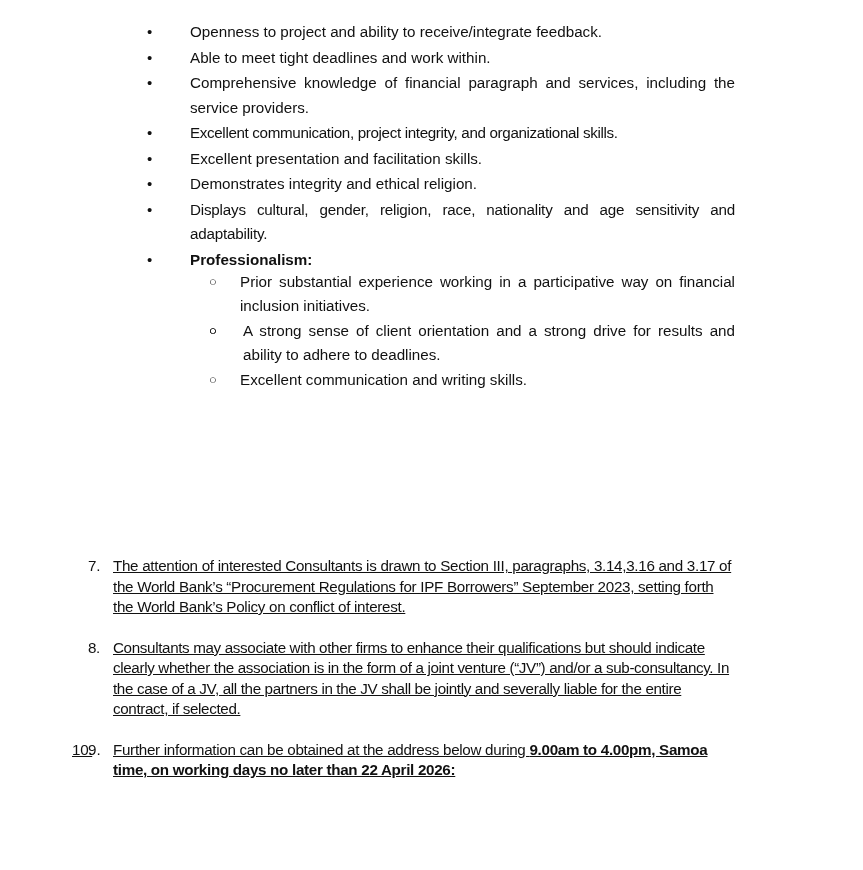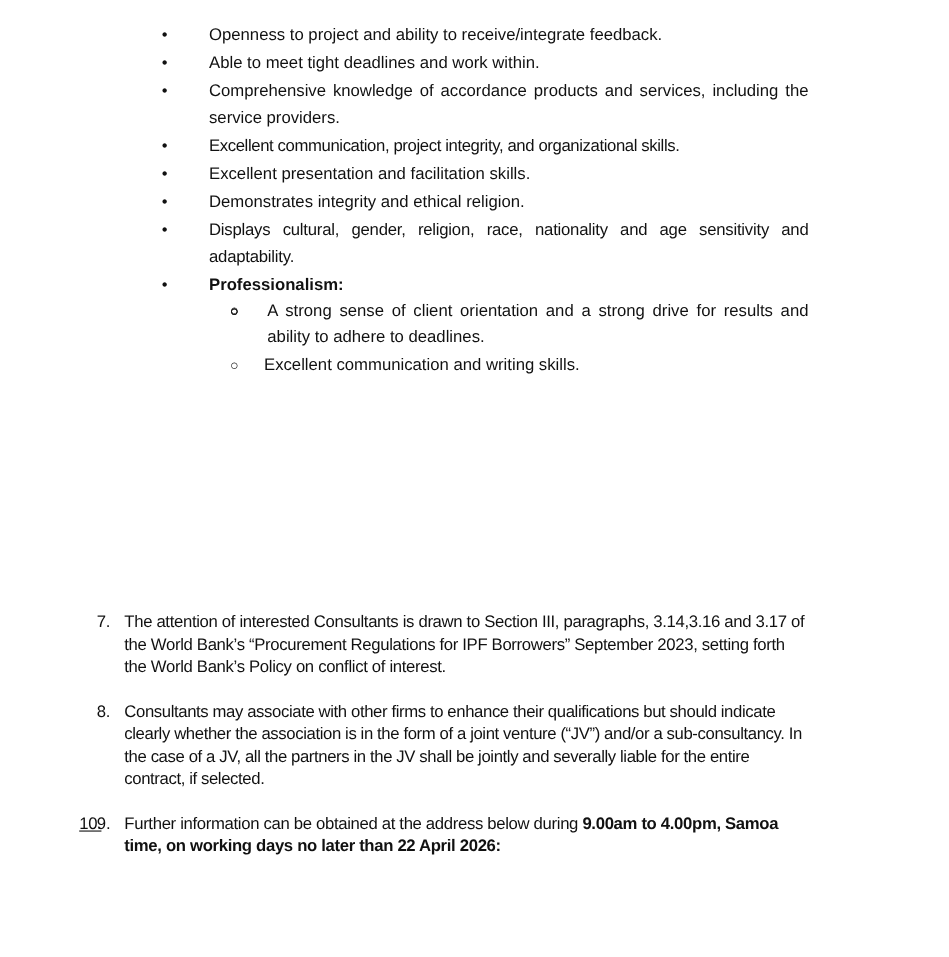--- a/index.html
+++ b/index.html
@@ -15,41 +15,41 @@
   .b-item .txt { display: block; }
   .b-item.justify .txt { text-align: justify; text-align-last: left; }
   .b-bold .txt { font-weight: bold; }
   .sub-list { position: absolute; left: 0; width: 863px; top: 270px; }
   .s-item { position: relative; padding-left: 240px; width: 495px; line-height: 24px; margin-bottom: 1px; }
   .s-item .marker { position: absolute; left: 209px; top: 0; font-size: 13px; }
   .s-item .txt { display: block; text-align: justify; text-align-last: left; }
   .num-list { position: absolute; left: 0; width: 863px; top: 556px; }
   .n-item { position: relative; padding-left: 113px; width: 622px; line-height: 20.5px; margin-bottom: 20px; }
   .n-item .num { position: absolute; left: 88px; top: 0; }
-  .n-item .txt { display: block; }
+  .n-item .txt { display: block; text-decoration: underline; }
   .n-item.justify .txt { text-align: justify; text-align-last: left; }
   b { font-weight: bold; }
 </style>
 </head>
 <body>
 
 <div class="page">
 
   <div class="bullet-list">
     <div class="b-item">
       <span class="marker">•</span>
       <span class="txt">Openness to project and ability to receive/integrate feedback.</span>
     </div>
     <div class="b-item">
       <span class="marker">•</span>
       <span class="txt">Able to meet tight deadlines and work within.</span>
     </div>
     <div class="b-item justify">
       <span class="marker">•</span>
-      <span class="txt">Comprehensive knowledge of accordance products and services, including the service providers.</span>
+      <span class="txt">Comprehensive knowledge of financial paragraph and services, including the service providers.</span>
     </div>
     <div class="b-item">
       <span class="marker">•</span>
       <span class="txt" style="letter-spacing:-0.35px;">Excellent communication, project integrity, and organizational skills.</span>
     </div>
     <div class="b-item">
       <span class="marker">•</span>
       <span class="txt">Excellent presentation and facilitation skills.</span>
     </div>
     <div class="b-item">
@@ -62,20 +62,21 @@
     </div>
     <div class="b-item b-bold">
       <span class="marker">•</span>
       <span class="txt">Professionalism:</span>
     </div>
   </div>
 
   <div class="sub-list">
     <div class="s-item">
       <span class="marker">○</span>
+      <span class="txt">Prior substantial experience working in a participative way on financial inclusion initiatives.</span>
     </div>
     <div class="s-item">
       <span class="marker">○</span>
     </div>
     <div class="s-item">
       <span class="marker">○</span>
     </div>
     <div class="s-item">
       <span class="marker">○</span>
       <span class="txt" style="padding-left:3px;">A strong sense of client orientation and a strong drive for results and ability to adhere to deadlines.</span>

